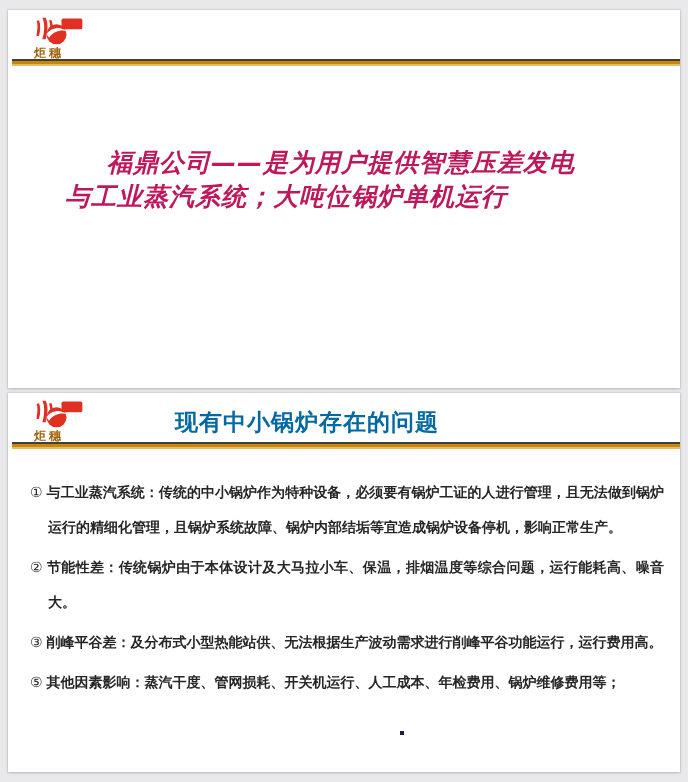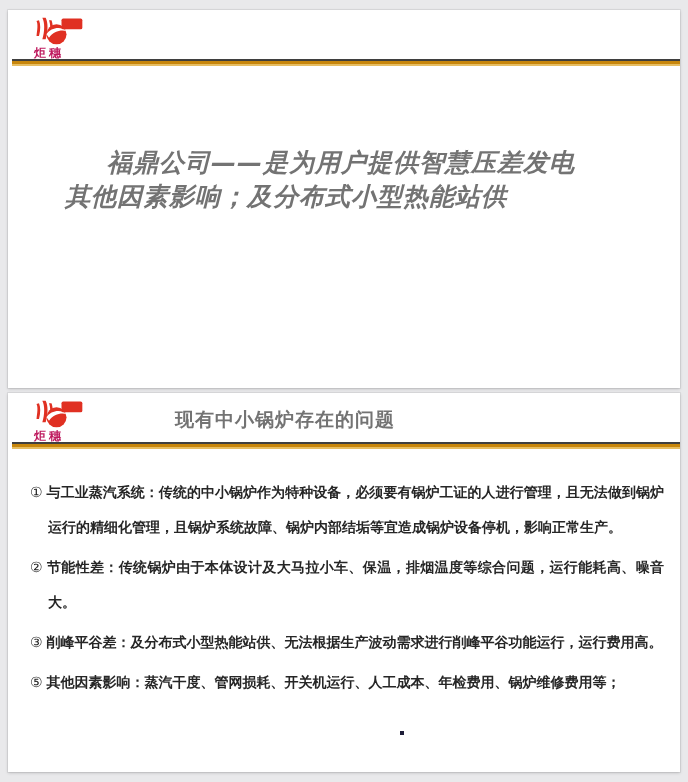--- a/index.html
+++ b/index.html
@@ -38,59 +38,59 @@
     width: 56px;
     text-align: left;
   }
   .logo-icon { display: block; width: 50px; height: 30px; }
   .logo-text {
     display: block;
     margin-top: 1px;
     font-size: 12px;
     font-weight: bold;
     letter-spacing: 3px;
-    color: #be185d;
+    color: #a16207;
     line-height: 13px;
     white-space: nowrap;
   }
   .header-divider {
     position: absolute;
     left: 4px;
     right: 0;
     top: 49px;
     height: 7px;
   }
   .header-divider .line-dark  { height: 2px; background: #3f3f3f; }
   .header-divider .line-gold  { height: 3px; background: #c8860b; }
   .header-divider .line-light { height: 2px; background: #e6bd62; }
 
   
   .headline {
     position: absolute;
     left: 57px;
     right: 40px;
     top: 136px;
-    color: #737373;
+    color: #be185d;
     font-weight: bold;
     font-style: italic;
     font-size: 25px;
     line-height: 34px;
     letter-spacing: 1px;
     font-family: "DejaVu Sans", sans-serif;
   }
   .headline .line-1 { padding-left: 42px; }
 
   
   .slide-title {
     position: absolute;
     left: 167px;
     top: 14px;
-    font-size: 19px;
+    font-size: 23px;
     font-weight: bold;
-    color: #737373;
+    color: #0369a1;
     letter-spacing: 1px;
     white-space: nowrap;
   }
 
   
   .problem-list {
     position: absolute;
     top: 82px;
     left: 0;
     right: 0;
@@ -138,21 +138,21 @@
       </div>
       <div class="header-divider">
         <div class="line-dark"></div>
         <div class="line-gold"></div>
         <div class="line-light"></div>
       </div>
     </div>
 
     <div class="headline">
       <div class="line-1">福鼎公司——是为用户提供智慧压差发电</div>
-      <div class="line-2">其他因素影响；及分布式小型热能站供</div>
+      <div class="line-2">与工业蒸汽系统；大吨位锅炉单机运行</div>
     </div>
   </div>
 
   <div class="slide slide-2">
     <div class="slide-header">
       <div class="logo">
         <svg class="logo-icon" viewBox="0 0 60 36" xmlns="http://www.w3.org/2000/svg">
           <path d="M3 6 C5 10 4 16 3 24 L6 24 C8 16 8 10 6 5 Z" fill="#e03022"></path>
           <path d="M10 2 C13 8 13 18 10 28 L14 28 C17 18 17 8 14 2 Z" fill="#e03022"></path>
           <path d="M18 5 C20 10 20 18 18 24 L21 24 C23 18 23 10 21 5 Z" fill="#e03022"></path>

